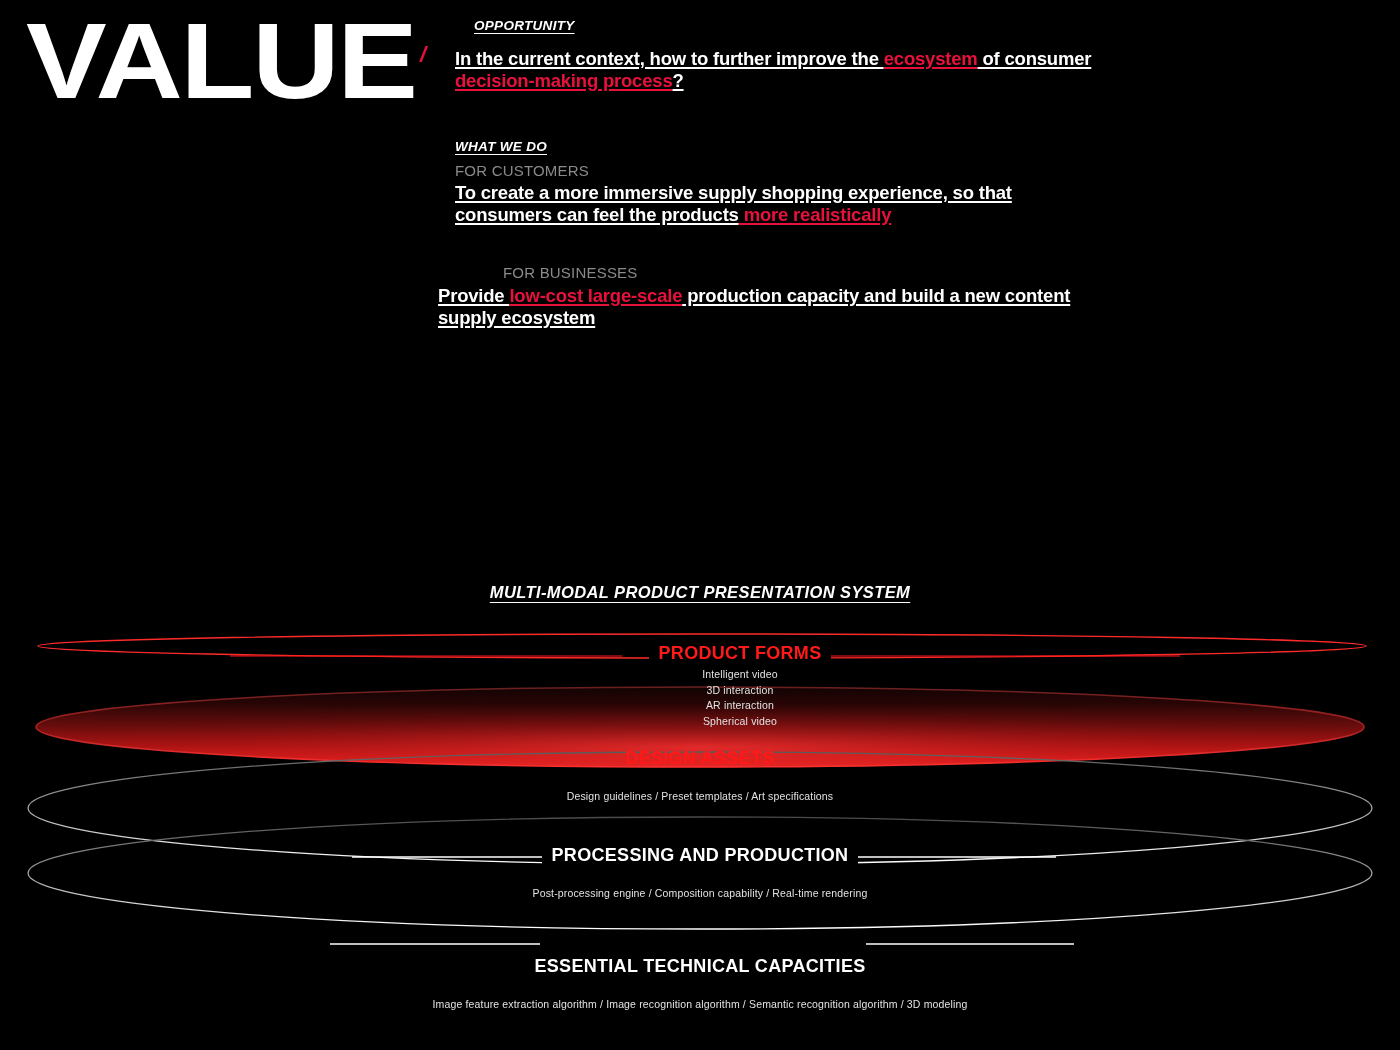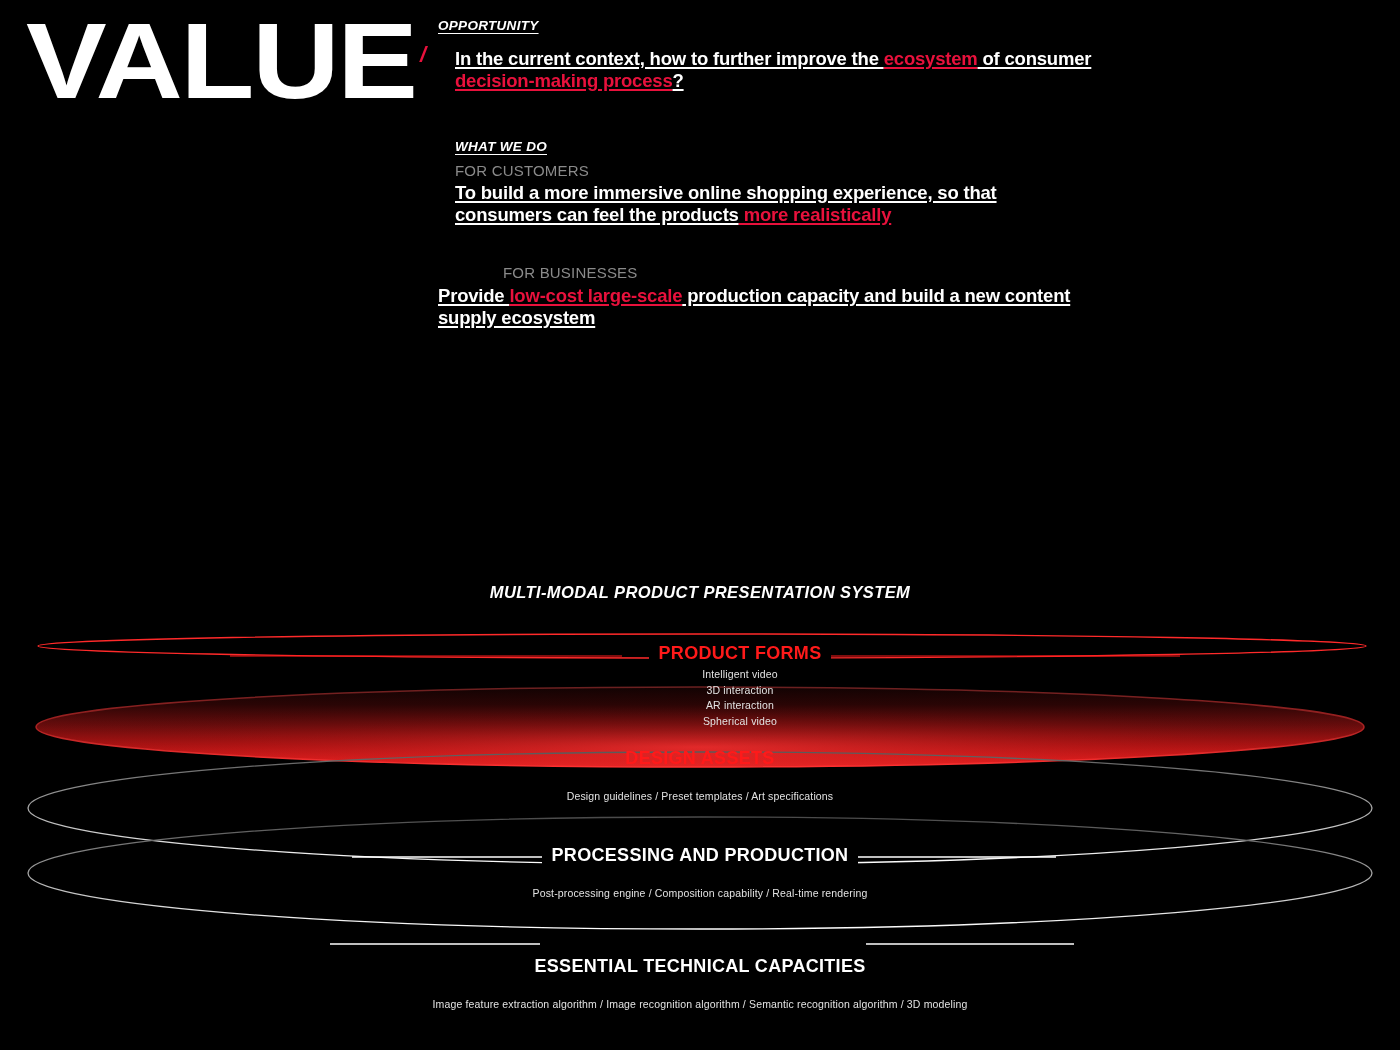--- a/index.html
+++ b/index.html
@@ -71,21 +71,21 @@
     letter-spacing: -0.2px;
     color: #ffffff;
   }
   .headline .u {
     text-decoration: underline;
     text-underline-offset: 2px;
     text-decoration-thickness: 1.5px;
   }
   .red { color: #E8113C; }
 
-  #block-opportunity { position: absolute; left: 438px; top: 16px; text-align: right; }
+  #block-opportunity { position: absolute; left: 474px; top: 16px; text-align: right; }
   #opportunity-headline { position: absolute; left: 455px; top: 48px; width: 640px; }
 
   #block-whatwedo { position: absolute; left: 455px; top: 137px; }
   #label-customers { position: absolute; left: 455px; top: 162px; }
   #customers-headline { position: absolute; left: 455px; top: 182px; width: 640px; }
 
   #label-businesses { position: absolute; left: 455px; top: 264px; margin-left: 48px; }
   #businesses-headline { position: absolute; left: 438px; top: 285px; width: 640px; }
 
   
@@ -100,20 +100,21 @@
     position: absolute;
     left: 0;
     top: 583px;
     width: 1400px;
     text-align: center;
     font-size: 16.5px;
     font-style: italic;
     font-weight: 700;
     letter-spacing: 0.4px;
     color: #ffffff;
+    text-decoration: underline;
     text-underline-offset: 4px;
     text-decoration-thickness: 1.2px;
   }
 
   #ellipse-svg {
     position: absolute;
     left: 0;
     top: 0;
     width: 1400px;
     height: 1050px;
@@ -180,21 +181,21 @@
 </div>
 
 <div id="block-whatwedo">
   <span class="kicker">WHAT WE DO</span>
 </div>
 
 <div id="label-customers">
   <span class="subkicker">FOR CUSTOMERS</span>
 </div>
 <div id="customers-headline" class="headline">
-  <span class="u">To build a more immersive online shopping experience, so that consumers can feel the products</span><span class="u red"> more realistically</span>
+  <span class="u">To create a more immersive supply shopping experience, so that consumers can feel the products</span><span class="u red"> more realistically</span>
 </div>
 
 <div id="label-businesses">
   <span class="subkicker">FOR BUSINESSES</span>
 </div>
 <div id="businesses-headline" class="headline">
   <span class="u">Provide </span><span class="u red">low-cost large-scale</span><span class="u"> production capacity and build a new content supply ecosystem</span>
 </div>
 
 <div id="diagram">

